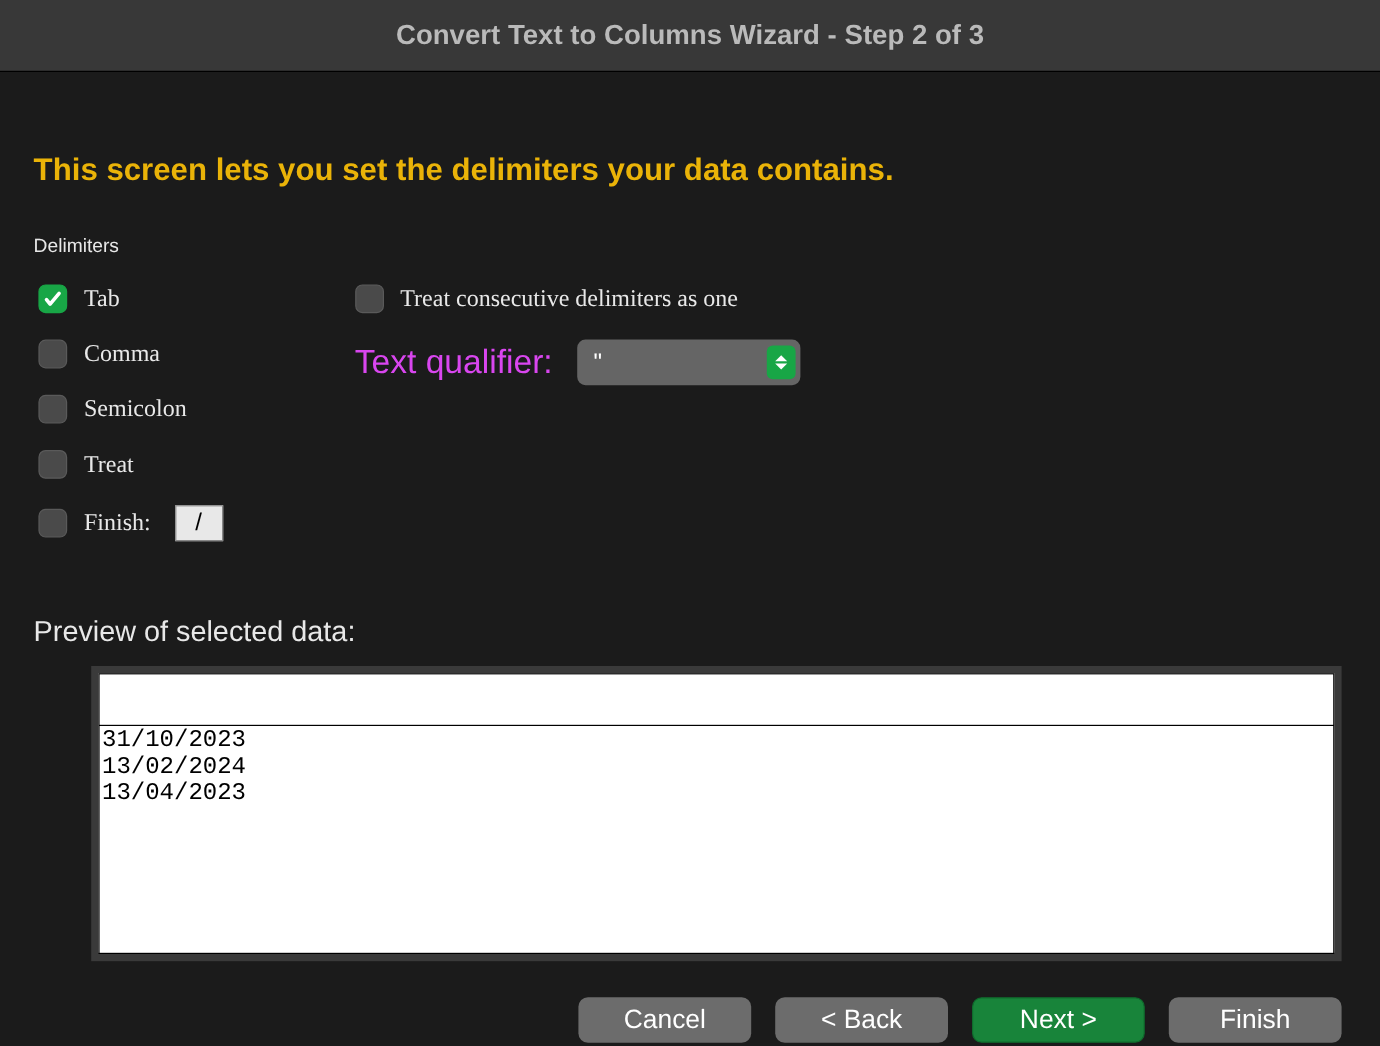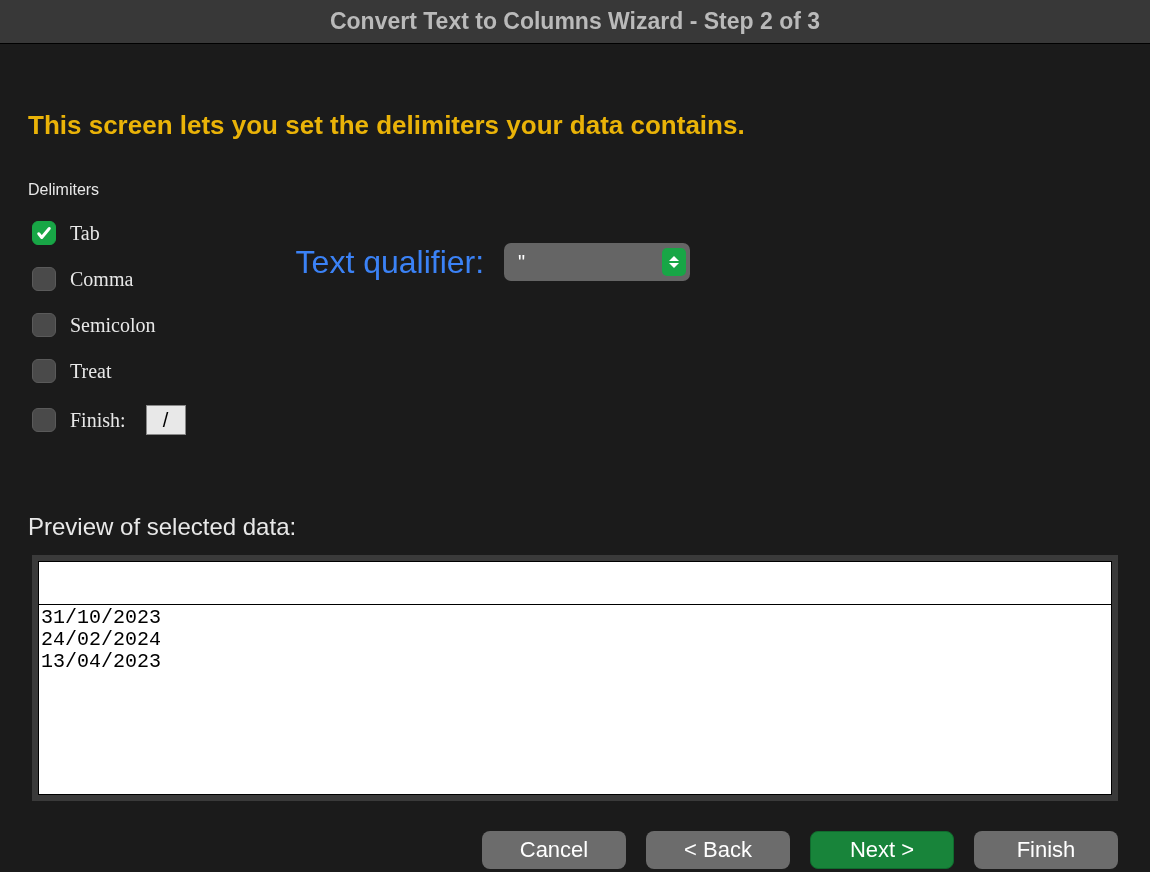--- a/index.html
+++ b/index.html
@@ -12,21 +12,21 @@
       font-family: -apple-system, BlinkMacSystemFont, "Segoe UI", Helvetica, Arial, sans-serif;
       background: #1b1b1b;
       color: #e8e8e8;
       width: 1150px;
       height: 872px;
       overflow: hidden;
     }
     
     .titlebar {
       background: #383838;
-      height: 44px;
+      height: 60px;
       display: flex;
       align-items: center;
       justify-content: center;
       font-size: 23px;
       font-weight: 600;
       color: #bababa;
       border-bottom: 1px solid #000;
     }
     
     .content {
@@ -111,22 +111,22 @@
     }
     
     .qualifier-row {
       display: flex;
       align-items: center;
       gap: 20px;
       margin-top: 22px;
     }
     
     .qualifier-label {
-      font-size: 32px;
-      color: #3b82f6;
+      font-size: 28px;
+      color: #d946ef;
       text-align: center;
     }
     
     .select-wrapper {
       position: relative;
       display: inline-flex;
       align-items: center;
     }
     
     .select-box {
@@ -168,29 +168,30 @@
       border-bottom: 5px solid #fff;
     }
     
     .select-chevron .chev-down {
       border-top: 5px solid #fff;
     }
     
     .preview-label {
       font-size: 24px;
       color: #e8e8e8;
-      margin-top: 56px;
+      margin-top: 40px;
       margin-bottom: 14px;
       margin-left: -4px;
     }
     
     .preview-container {
       background: #3a3a3a;
       padding: 6px;
       margin-bottom: 30px;
+      margin-left: 44px;
     }
     
     .preview-header {
       background: #fff;
       height: 44px;
       border: 1px solid #000;
     }
     
     .preview-body {
       background: #fff;
@@ -282,20 +283,24 @@
       <div class="checkbox-row">
         <div class="checkbox"></div>
         <span class="checkbox-label">Finish:</span>
         <input type="text" class="other-input" value="/" style="">
       </div>
 
     </div>
 
     <div class="col-right">
 
+      <div class="checkbox-row">
+        <div class="checkbox"></div>
+        <span class="checkbox-label">Treat consecutive delimiters as one</span>
+      </div>
 
       <div class="qualifier-row">
         <span class="qualifier-label">Text qualifier:</span>
         <div class="select-wrapper">
           <div class="select-box">"</div>
           <div class="select-chevron">
             <div class="chev-up"></div>
             <div class="chev-down"></div>
           </div>
         </div>
@@ -304,21 +309,21 @@
     </div>
 
   </div>
 
   <div class="preview-label">Preview of selected data:</div>
 
   <div class="preview-container">
     <div class="preview-header"></div>
     <div class="preview-body">
       <div class="preview-row">31/10/2023</div>
-      <div class="preview-row">24/02/2024</div>
+      <div class="preview-row">13/02/2024</div>
       <div class="preview-row">13/04/2023</div>
     </div>
   </div>
 
   <div class="button-row">
     <button class="btn btn-secondary">Cancel</button>
     <button class="btn btn-secondary">&lt; Back</button>
     <button class="btn btn-primary">Next &gt;</button>
     <button class="btn btn-secondary">Finish</button>
   </div>

